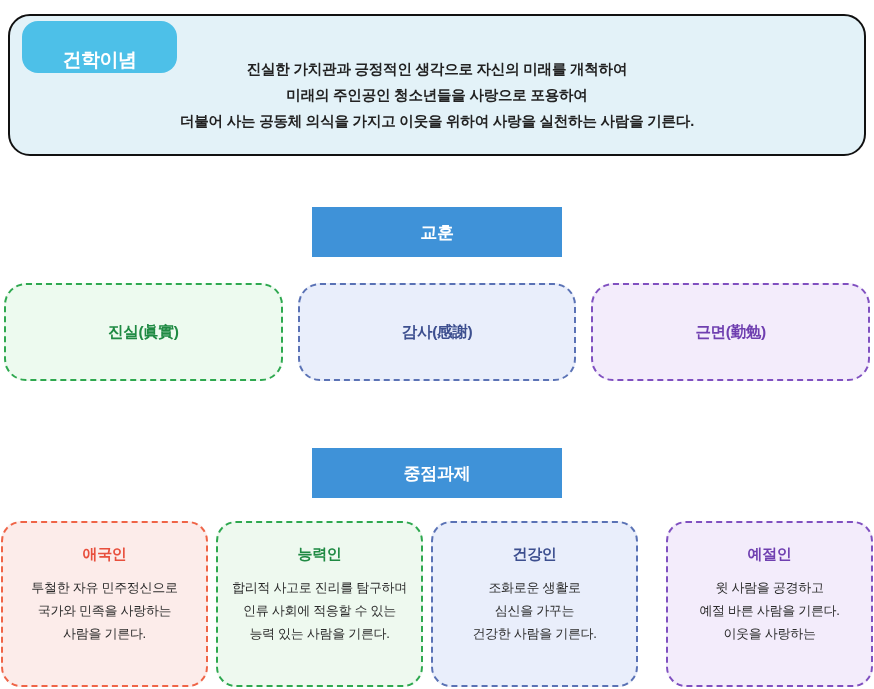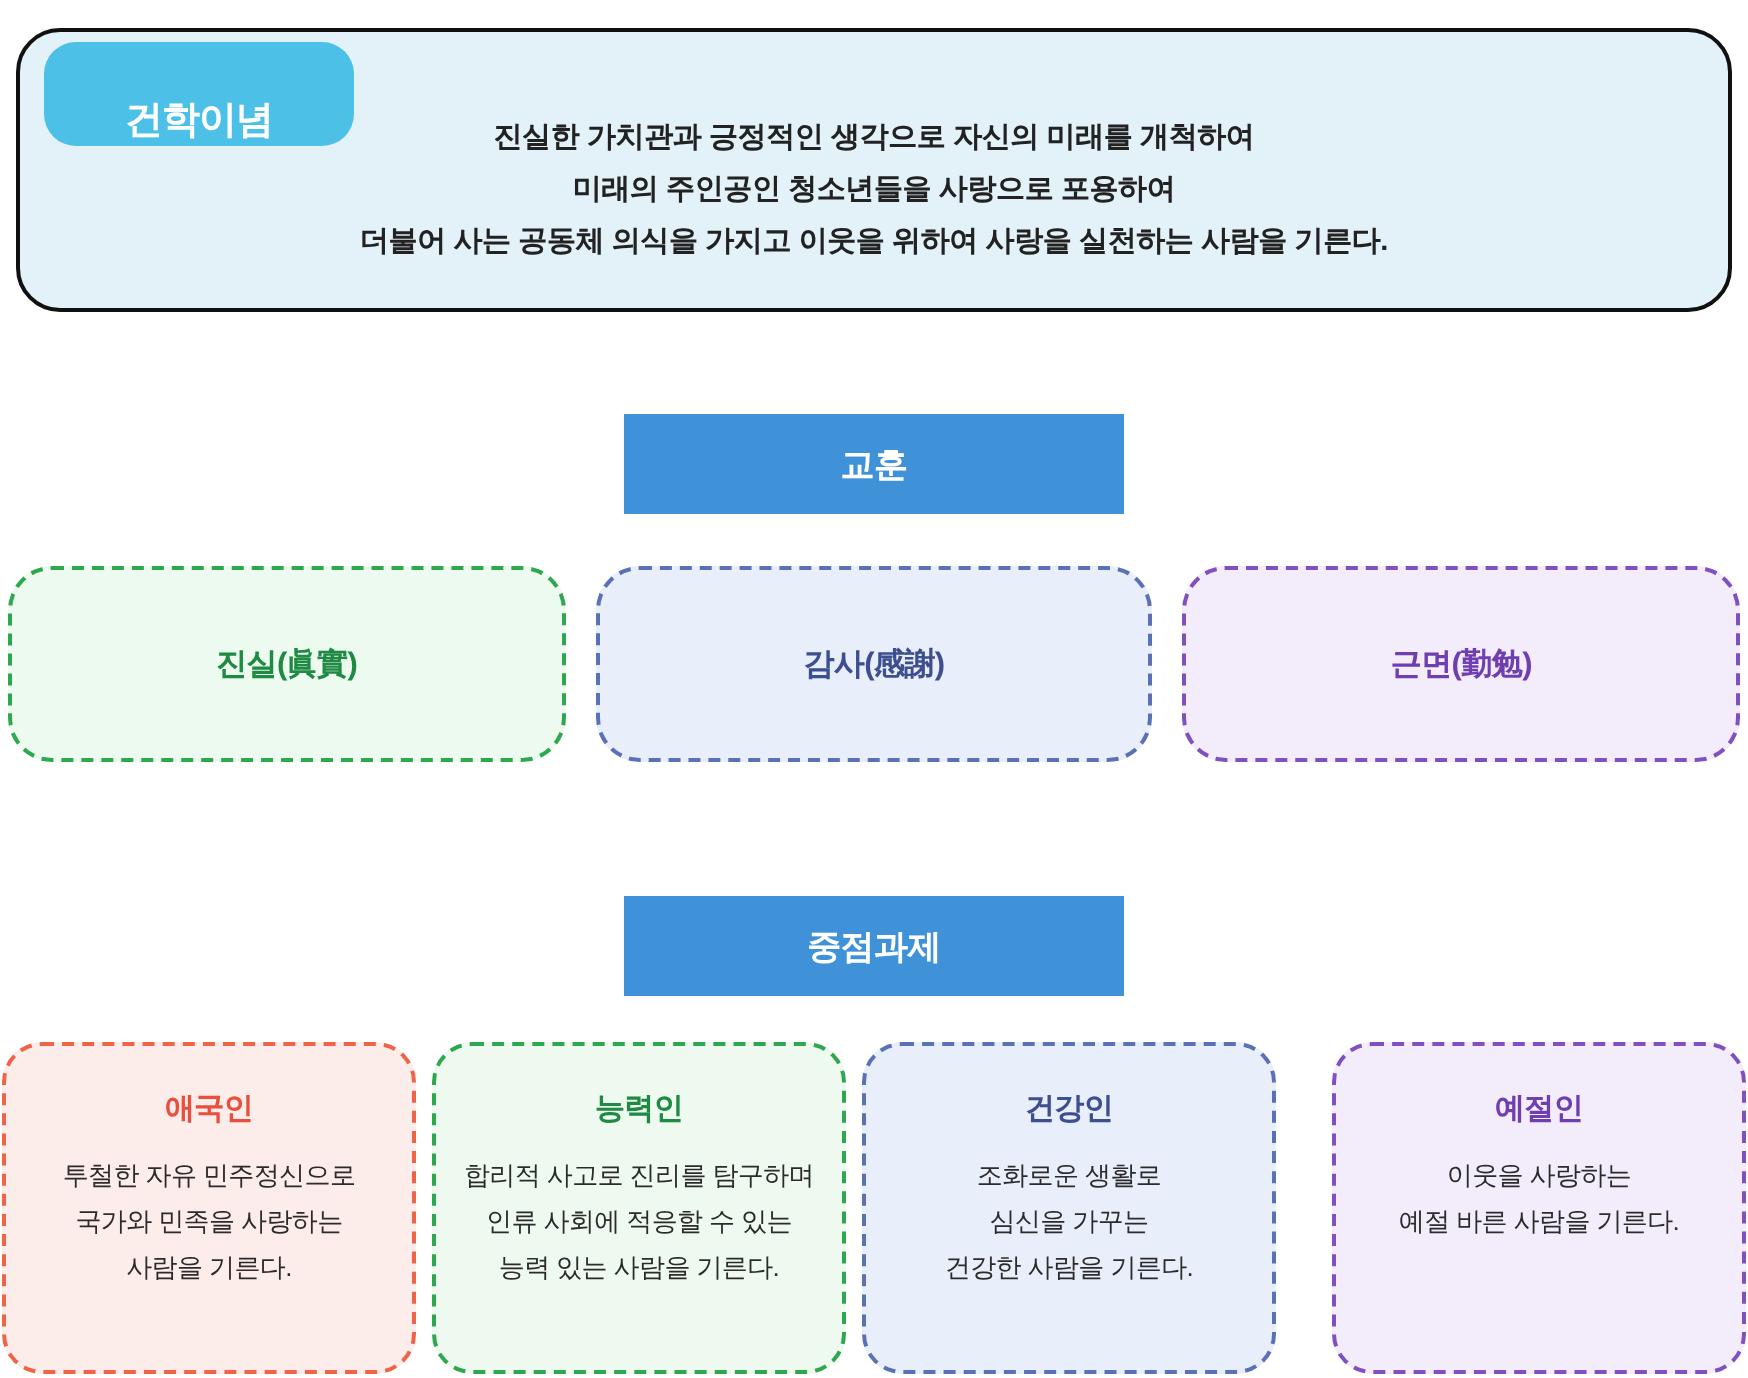--- a/index.html
+++ b/index.html
@@ -229,18 +229,19 @@
     <span class="task-desc">
       <span class="dline">조화로운 생활로</span>
       <span class="dline">심신을 가꾸는</span>
       <span class="dline">건강한 사람을 기른다.</span>
     </span>
   </div>
 
   <div class="task-card purple">
     <span class="task-title">예절인</span>
     <span class="task-desc">
+      <span class="dline">윗 사람을 공경하고</span>
+      <span class="dline">예절 바른 사람을 기른다.</span>
       <span class="dline">이웃을 사랑하는</span>
-      <span class="dline">예절 바른 사람을 기른다.</span>
     </span>
   </div>
 
 </div>
 
 </body></html>

